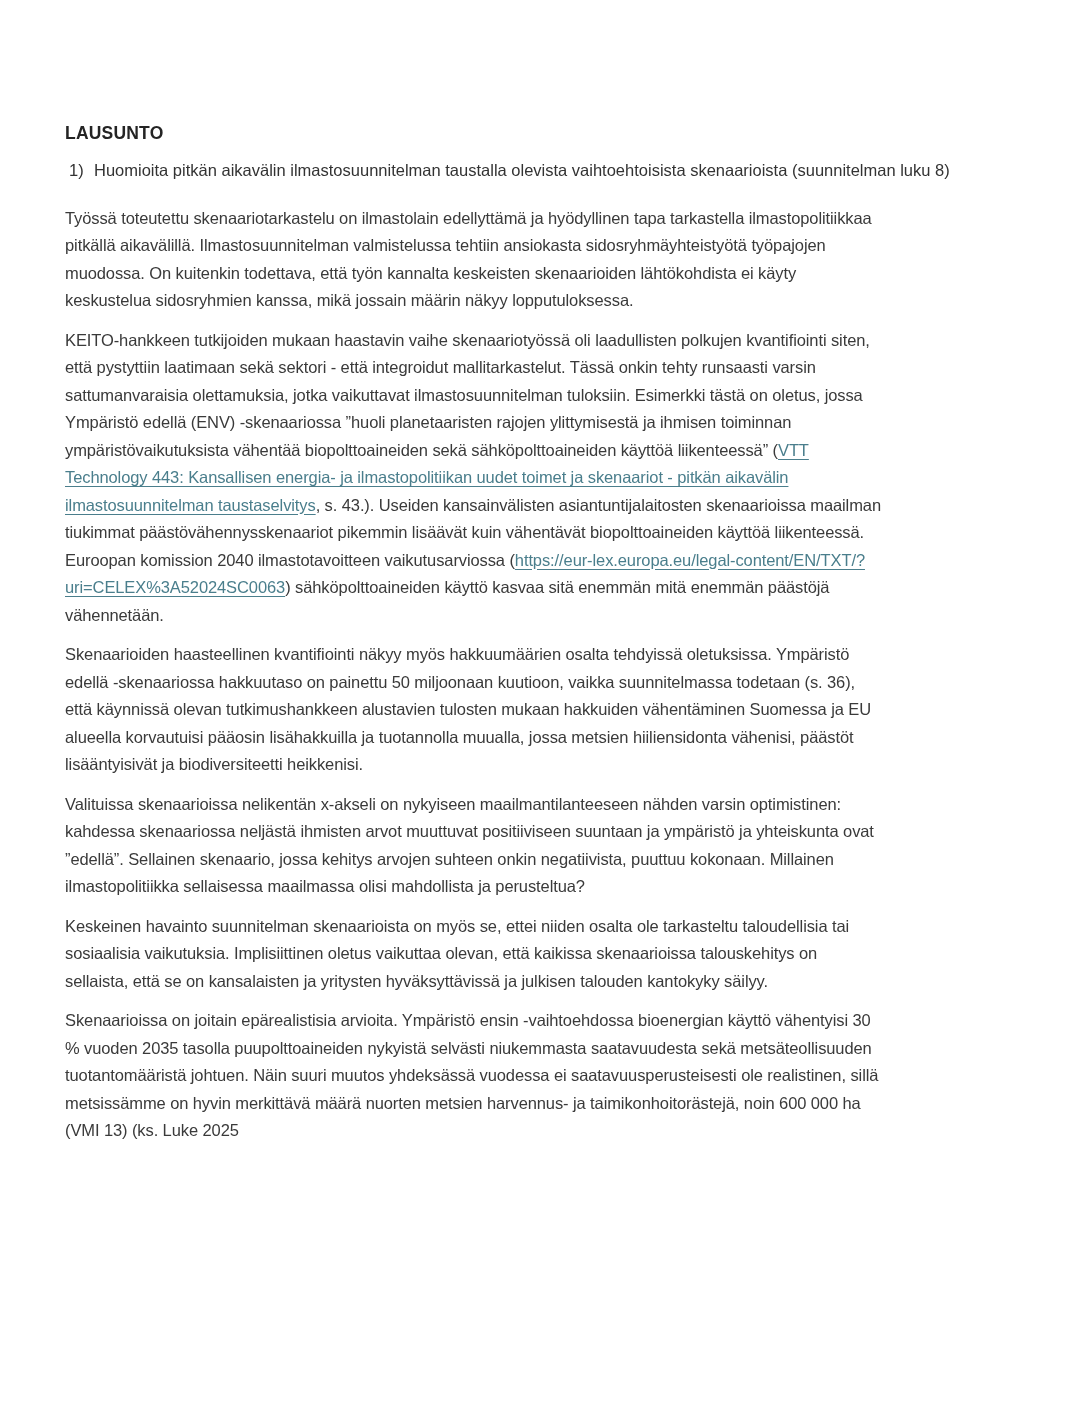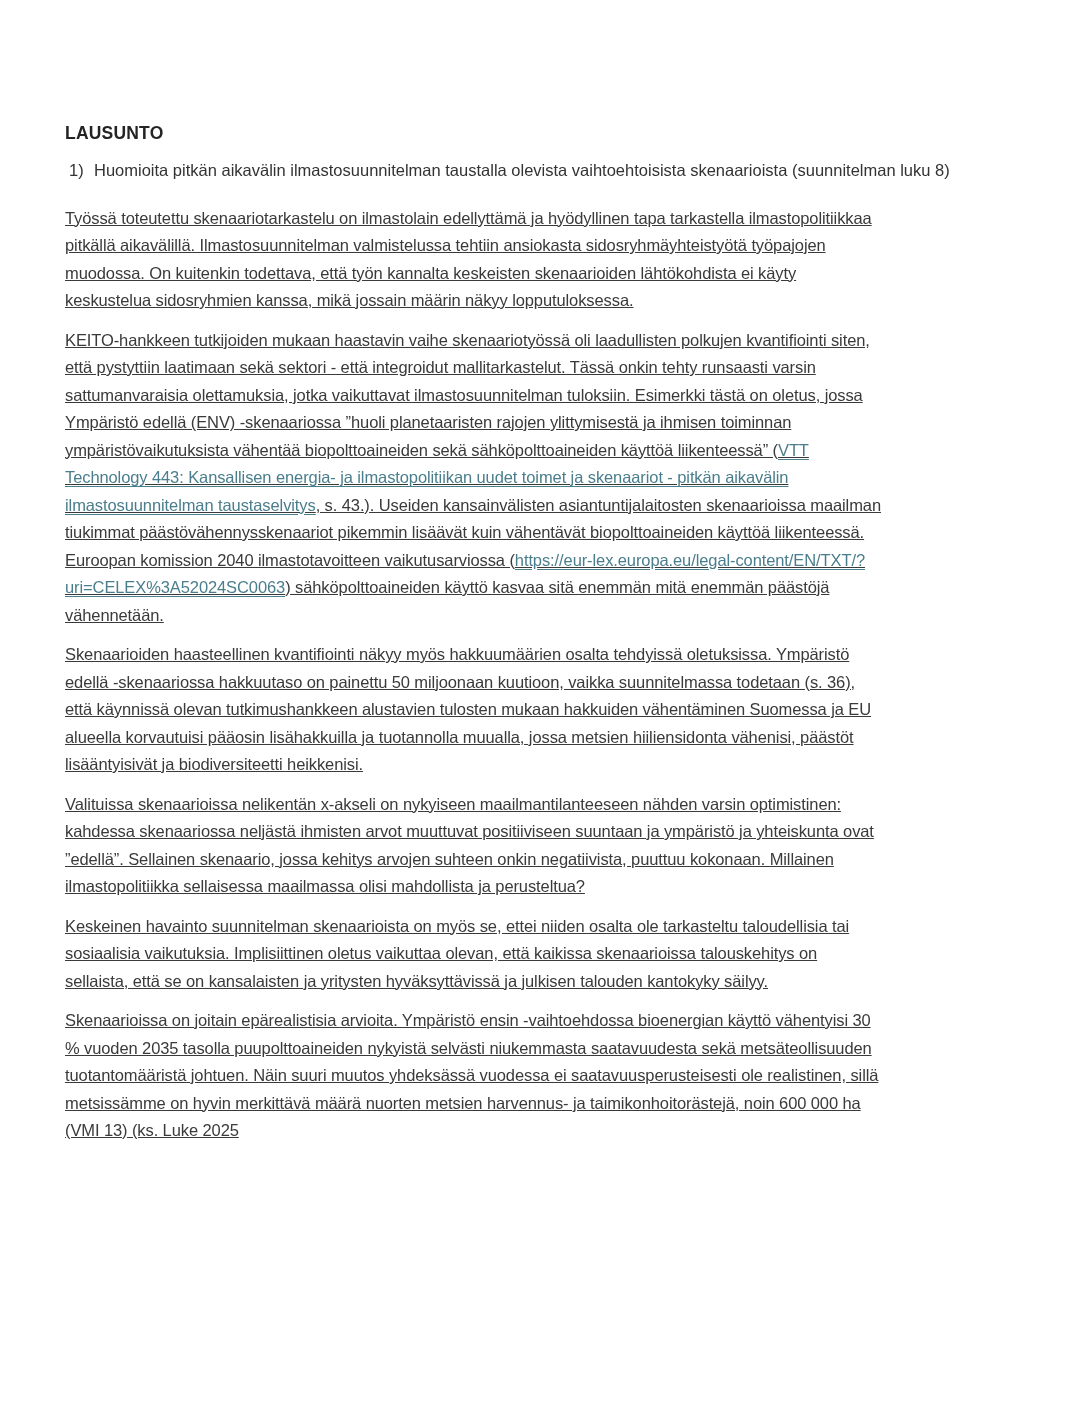--- a/index.html
+++ b/index.html
@@ -42,21 +42,20 @@
   }
   .list-item .li-text {
     flex: 1;
   }
   p.body-para {
     font-size: 16.5px;
     line-height: 27.5px;
     margin: 0 0 12px 0;
     letter-spacing: -0.1px;
     max-width: 818px;
-    text-decoration: underline;
   }
   a.doc-link {
     color: #4a7e8c;
     text-decoration: underline;
     text-underline-offset: 3px;
     cursor: pointer;
   }
 </style>
 </head>
 <body>

